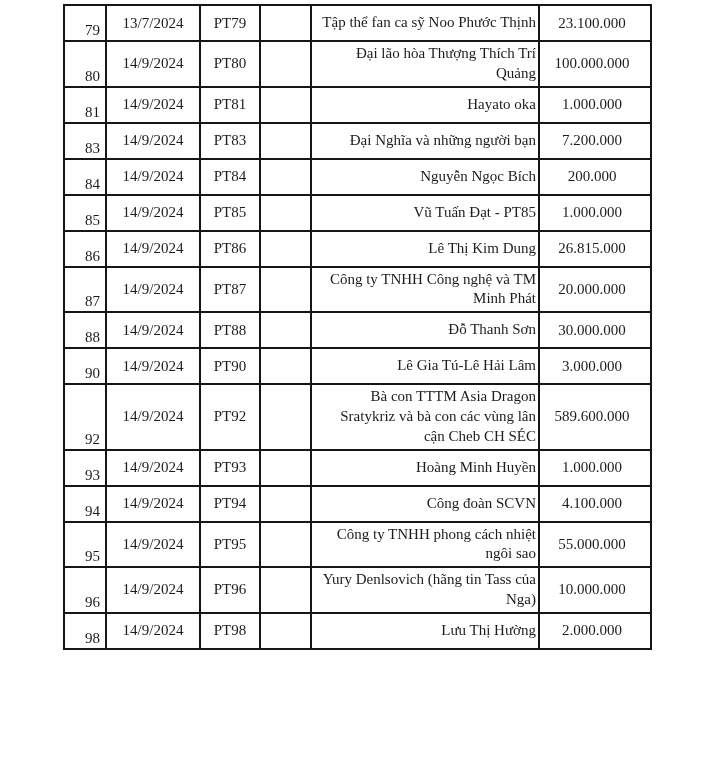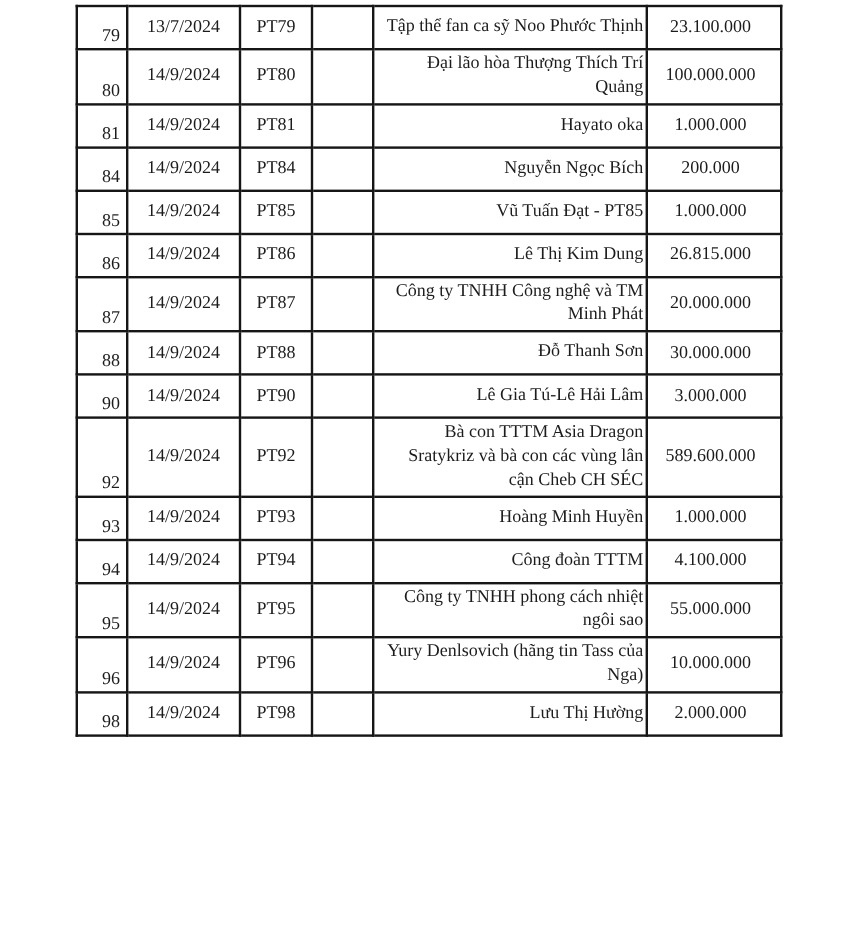--- a/index.html
+++ b/index.html
@@ -95,20 +95,28 @@
         </tr>
         <tr>
           <td class="col-no">81</td>
           <td class="col-date">14/9/2024</td>
           <td class="col-code">PT81</td>
           <td class="col-blank"></td>
           <td class="col-name">Hayato oka</td>
           <td class="col-amount">1.000.000</td>
         </tr>
         <tr>
+          <td class="col-no">83</td>
+          <td class="col-date">14/9/2024</td>
+          <td class="col-code">PT83</td>
+          <td class="col-blank"></td>
+          <td class="col-name">Đại Nghĩa và những người bạn</td>
+          <td class="col-amount">7.200.000</td>
+        </tr>
+        <tr>
           <td class="col-no">84</td>
           <td class="col-date">14/9/2024</td>
           <td class="col-code">PT84</td>
           <td class="col-blank"></td>
           <td class="col-name">Nguyễn Ngọc Bích</td>
           <td class="col-amount">200.000</td>
         </tr>
         <tr>
           <td class="col-no">85</td>
           <td class="col-date">14/9/2024</td>
@@ -163,21 +171,21 @@
           <td class="col-code">PT93</td>
           <td class="col-blank"></td>
           <td class="col-name">Hoàng Minh Huyền</td>
           <td class="col-amount">1.000.000</td>
         </tr>
         <tr>
           <td class="col-no">94</td>
           <td class="col-date">14/9/2024</td>
           <td class="col-code">PT94</td>
           <td class="col-blank"></td>
-          <td class="col-name">Công đoàn TTTM</td>
+          <td class="col-name">Công đoàn SCVN</td>
           <td class="col-amount">4.100.000</td>
         </tr>
         <tr>
           <td class="col-no">95</td>
           <td class="col-date">14/9/2024</td>
           <td class="col-code">PT95</td>
           <td class="col-blank"></td>
           <td class="col-name">Công ty TNHH phong cách nhiệt ngôi sao</td>
           <td class="col-amount">55.000.000</td>
         </tr>

